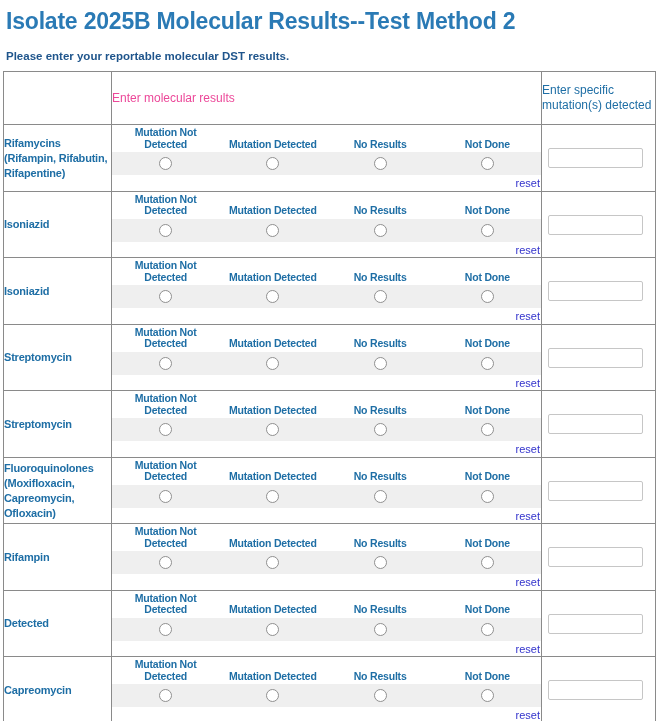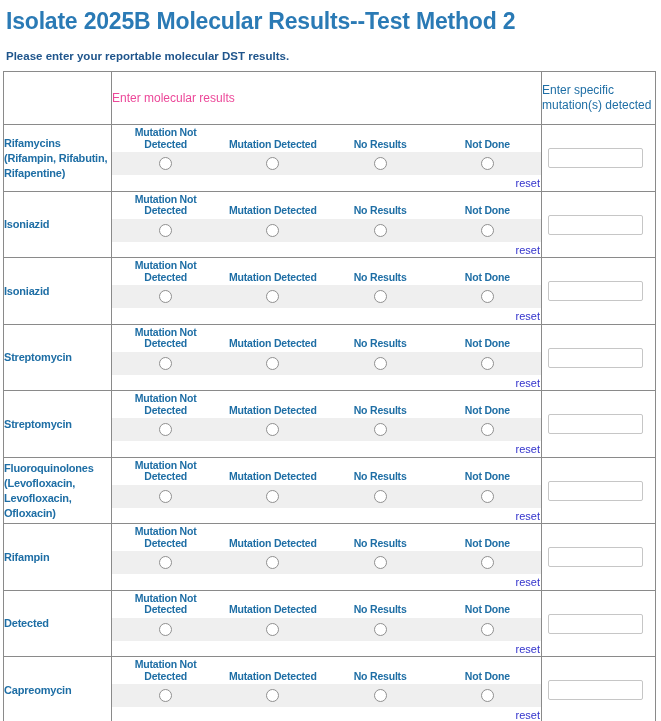--- a/index.html
+++ b/index.html
@@ -316,21 +316,21 @@
       <div class="reset-row">
         <a href="#" class="reset-link">reset</a>
       </div>
     </td>
     <td class="specific-cell">
       <input type="text" class="mut-input" value="" style="">
     </td>
   </tr>
 
   <tr class="drug-row">
-    <td class="drug-cell">Fluoroquinolones (Levofloxacin, Levofloxacin, Ofloxacin)</td>
+    <td class="drug-cell">Fluoroquinolones (Moxifloxacin, Capreomycin, Ofloxacin)</td>
     <td class="opts-cell">
       <div class="labels-row">
         <div class="label-col">
               <span class="lbl-text">Mutation Not Detected</span>
             </div>
         <div class="label-col">
               <span class="lbl-text">Mutation Detected</span>
             </div>
         <div class="label-col">
               <span class="lbl-text">No Results</span>

